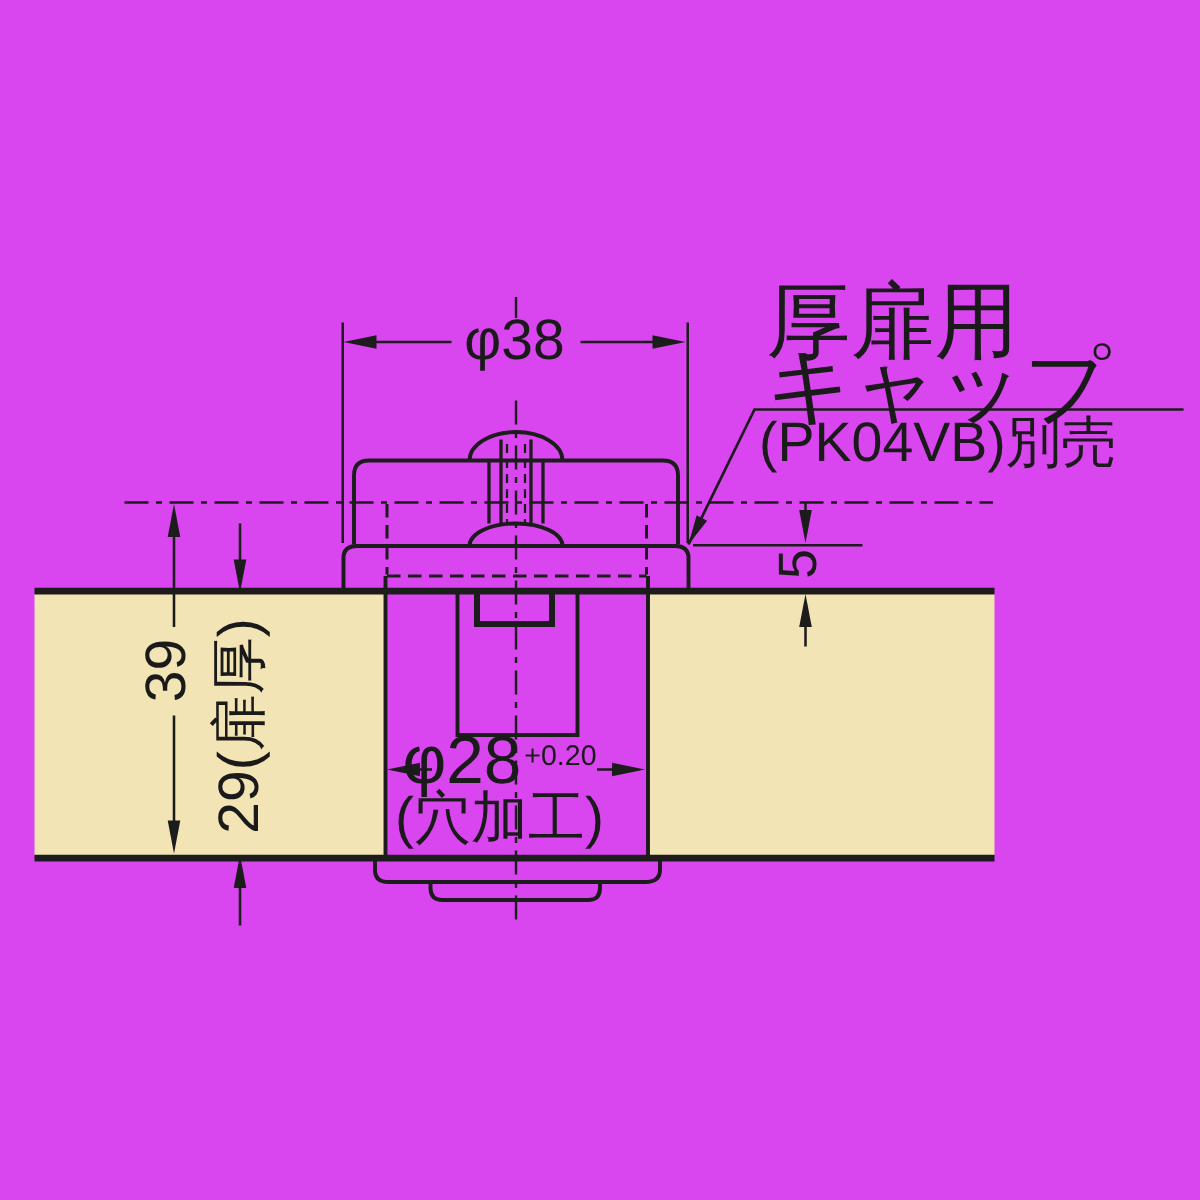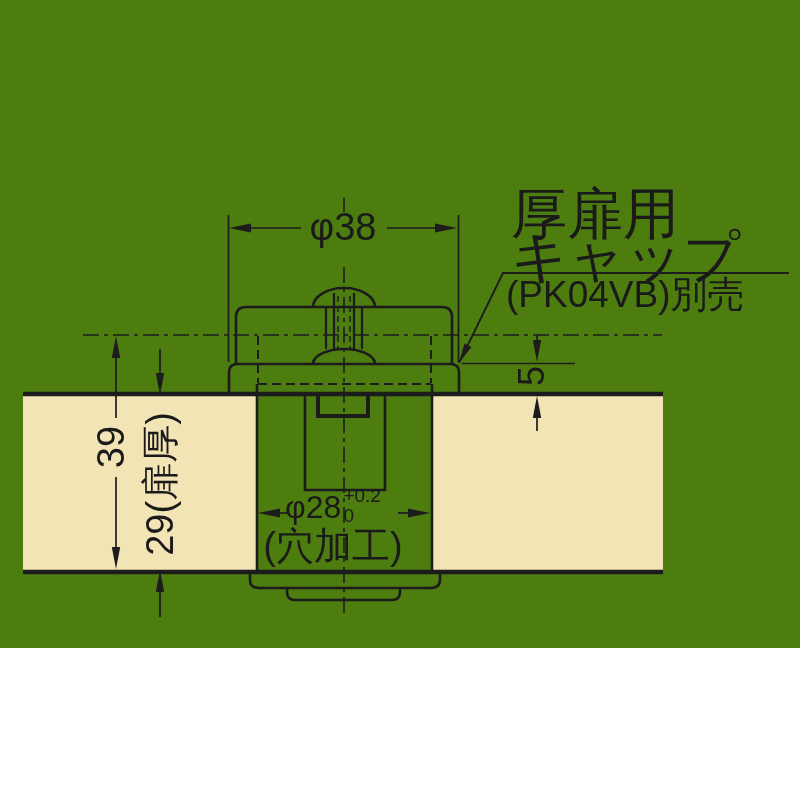--- a/index.html
+++ b/index.html
@@ -1,17 +1,17 @@
 <!DOCTYPE html>
 <html><head>
 <meta charset="utf-8">
 <style>
   html,body{margin:0;padding:0;background:#ffffff;}
   .canvas{
-    position:relative;width:800px;height:648px;background:#4d7c0f;overflow:hidden;
+    position:relative;width:800px;height:800px;background:#d946ef;overflow:hidden;
     font-family:"Liberation Sans","DejaVu Sans",sans-serif;
   }
   .canvas svg{position:absolute;left:0;top:0;}
   .label{
     position:absolute;color:#1a1a1a;white-space:nowrap;
     transform:translate(-50%,-50%);
     font-family:"Liberation Sans","DejaVu Sans",sans-serif;
     line-height:1;
   }
   .rot{transform:translate(-50%,-50%) rotate(-90deg);}
@@ -21,23 +21,23 @@
   .fs36{font-size:36px;}
   .callout-line{
     position:absolute;color:#1a1a1a;white-space:nowrap;line-height:1.05;
     font-family:"Liberation Sans","DejaVu Sans",sans-serif;
   }
   .dim-hole{
     position:absolute;color:#1a1a1a;white-space:nowrap;
     transform:translate(-50%,-50%);
     display:flex;align-items:center;
   }
-  .dim-hole .main{font-size:32px;}
+  .dim-hole .main{font-size:45px;}
   .tol{
-    display:inline-flex;flex-direction:column;align-items:flex-start;
+    display:inline-flex;flex-direction:row;align-items:flex-start;
     font-size:19px;line-height:1.05;margin-left:2px;margin-top:-4px;
   }
 </style>
 </head>
 <body>
 
 <div class="canvas">
 
   <svg width="800" height="800" viewBox="0 0 800 800">
 

